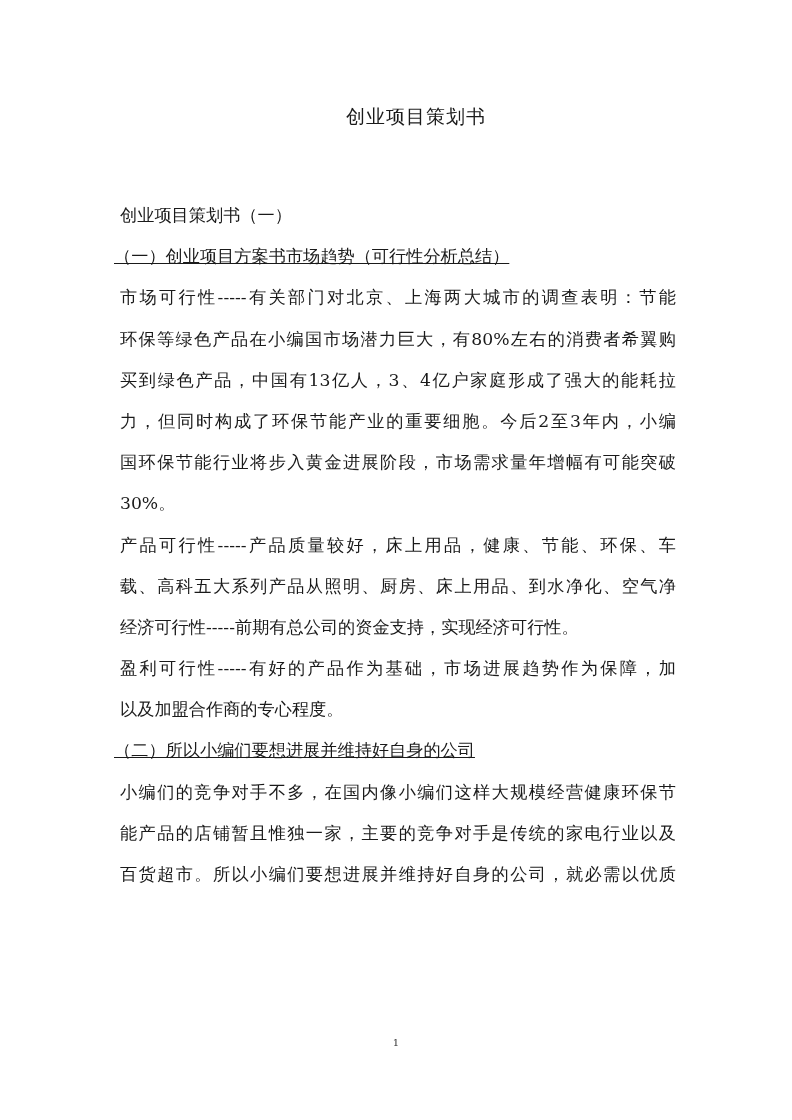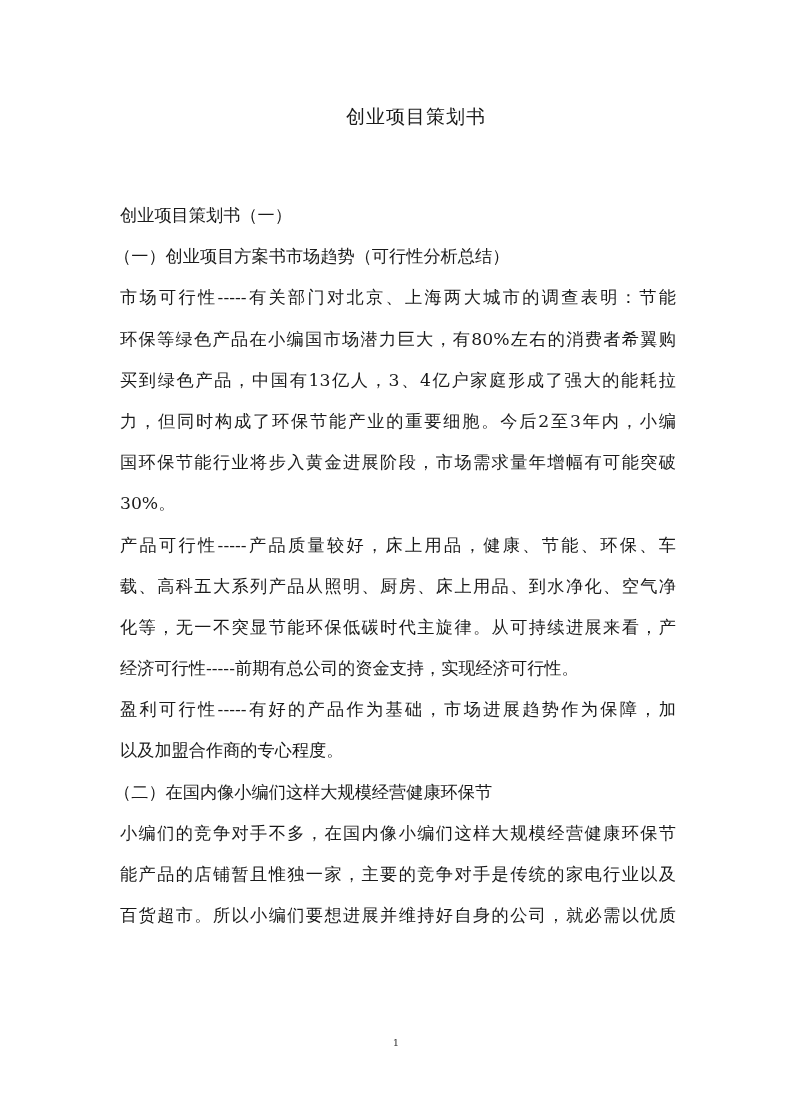--- a/index.html
+++ b/index.html
@@ -5,45 +5,44 @@
     html, body { margin: 0; padding: 0; background: #ffffff; }
     body { width: 792px; height: 1120px; position: relative; overflow: hidden;
       font-family: "DejaVu Serif", "Liberation Serif", serif; color: #1a1a1a; }
     .page { position: absolute; left: 0; top: 0; width: 792px; height: 1120px; background: #fff; }
     .title { position: absolute; top: 104px; left: 0; width: 792px; text-align: center;
       font-size: 19px; letter-spacing: 1px; padding-left: 20px; }
     .body { position: absolute; left: 120px; top: 186px; width: 556px; margin-top: 16px; }
     .line { font-size: 17.2px; height: 41.2px; line-height: 26px; white-space: nowrap;
       text-align: justify; text-align-last: justify; overflow: hidden; }
     .line.last { text-align-last: left; }
-    .line.indent-paren { margin-left: -6px; }
+    .line.indent-paren { margin-left: -6px; text-decoration: underline; }
     .page-num { position: absolute; top: 1037px; left: 0; width: 792px; text-align: center;
       font-size: 10px; color: #333; }
   </style>
 </head>
 <body>
 
 <div class="page">
   <div class="title">创业项目策划书</div>
 
   <div class="body">
     <div class="line last">创业项目策划书（一）</div>
     <div class="line last indent-paren">（一）创业项目方案书市场趋势（可行性分析总结）</div>
     <div class="line">市场可行性-----有关部门对北京、上海两大城市的调查表明：节能</div>
     <div class="line">环保等绿色产品在小编国市场潜力巨大，有80%左右的消费者希翼购</div>
     <div class="line">买到绿色产品，中国有13亿人，3、4亿户家庭形成了强大的能耗拉</div>
     <div class="line">力，但同时构成了环保节能产业的重要细胞。今后2至3年内，小编</div>
     <div class="line">国环保节能行业将步入黄金进展阶段，市场需求量年增幅有可能突破</div>
     <div class="line last">30%。</div>
     <div class="line">产品可行性-----产品质量较好，床上用品，健康、节能、环保、车</div>
     <div class="line">载、高科五大系列产品从照明、厨房、床上用品、到水净化、空气净</div>
-    <div class="line">化等，无一不突显节能环保低碳时代主旋律。从可持续进展来看，产</div>
     <div class="line last">经济可行性-----前期有总公司的资金支持，实现经济可行性。</div>
     <div class="line">盈利可行性-----有好的产品作为基础，市场进展趋势作为保障，加</div>
     <div class="line last">以及加盟合作商的专心程度。</div>
-    <div class="line last indent-paren">（二）在国内像小编们这样大规模经营健康环保节</div>
+    <div class="line last indent-paren">（二）所以小编们要想进展并维持好自身的公司</div>
     <div class="line">小编们的竞争对手不多，在国内像小编们这样大规模经营健康环保节</div>
     <div class="line">能产品的店铺暂且惟独一家，主要的竞争对手是传统的家电行业以及</div>
     <div class="line">百货超市。所以小编们要想进展并维持好自身的公司，就必需以优质</div>
   </div>
 
   <div class="page-num">1</div>
 </div>
 
 </body></html>

